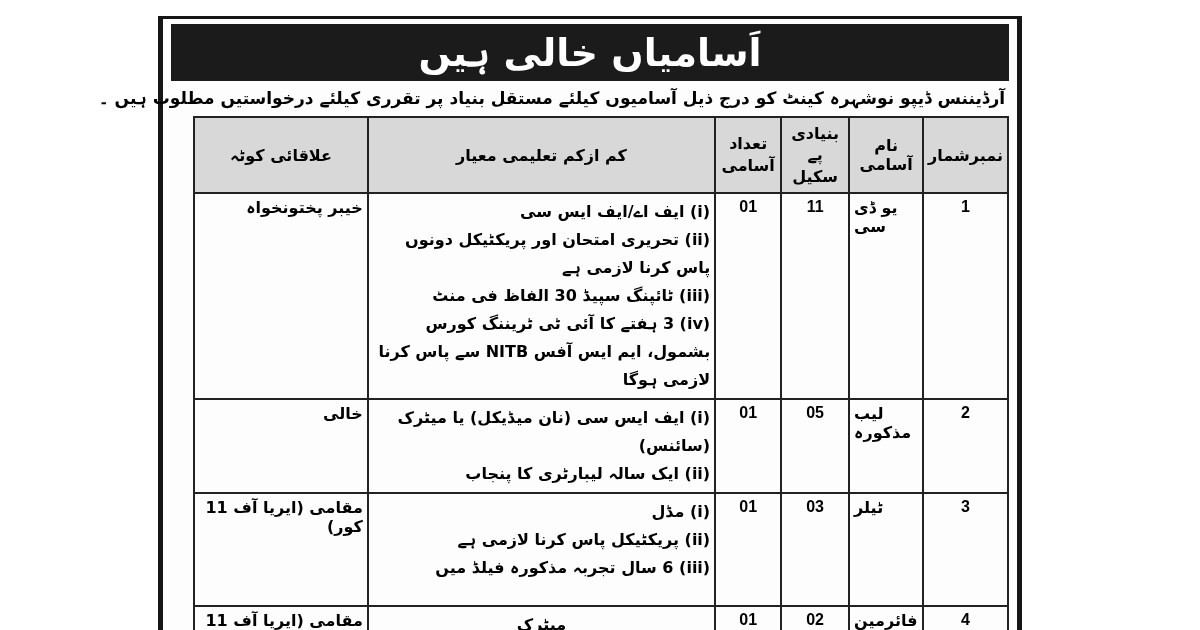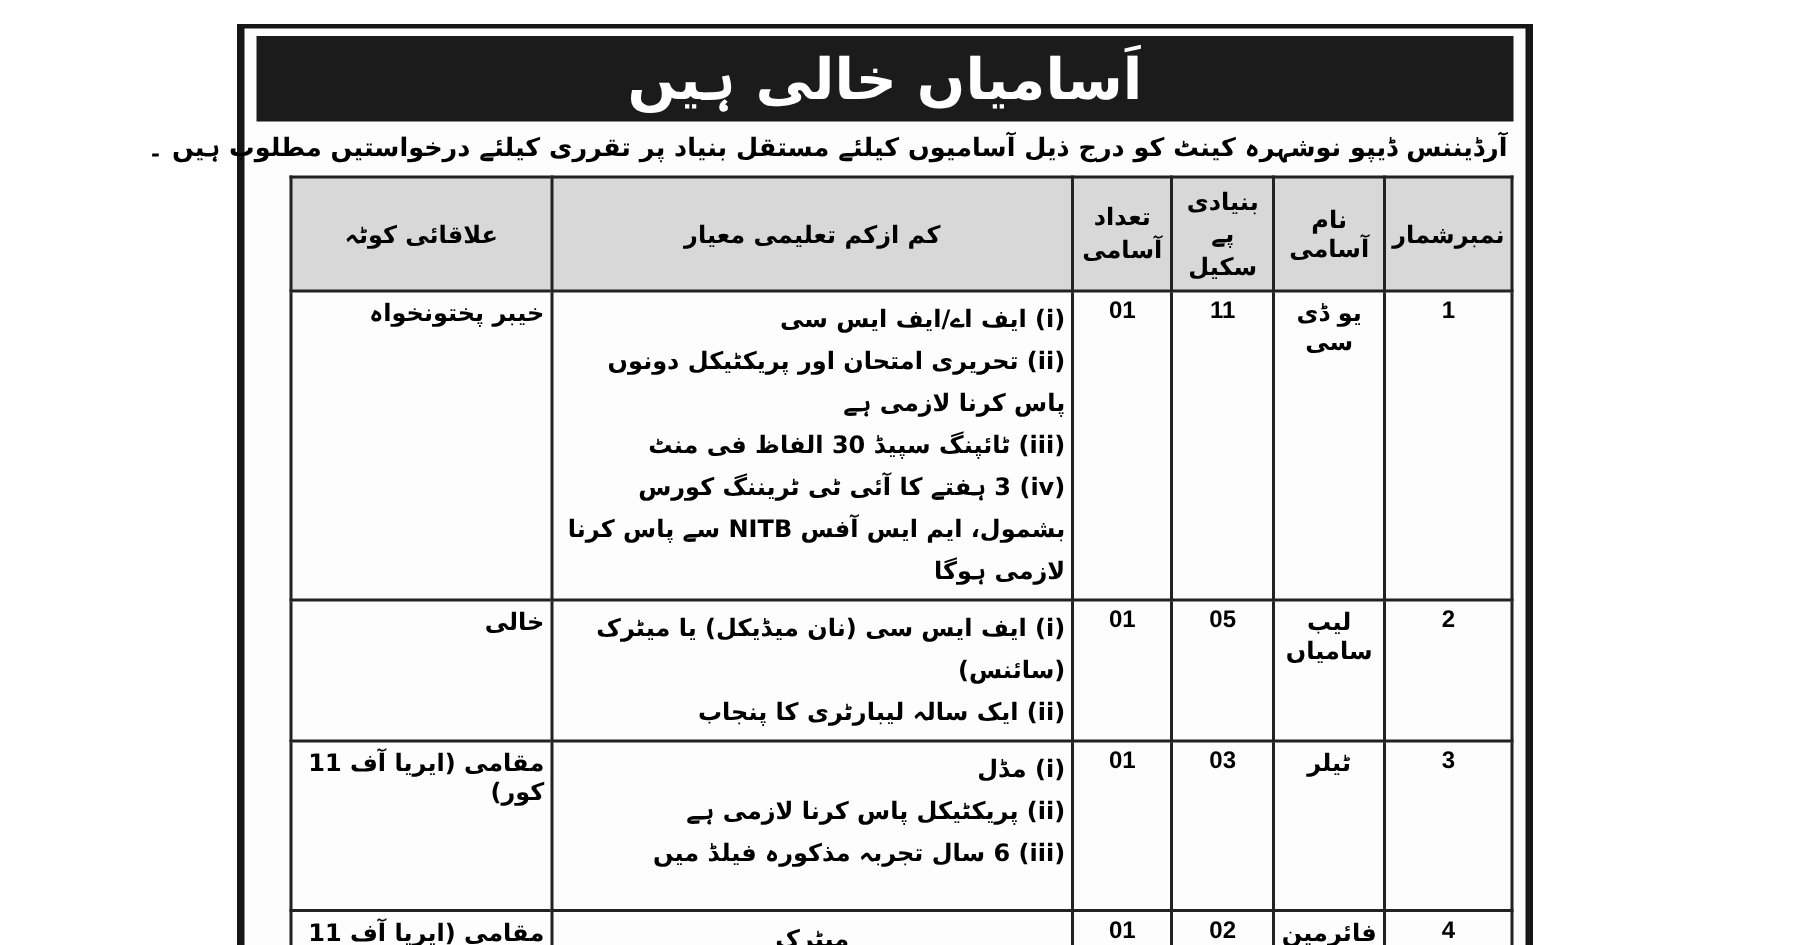--- a/index.html
+++ b/index.html
@@ -66,21 +66,21 @@
   .col-count  { width: 66px; }
   .col-edu    { width: 348px; }
   .col-quota  { width: 174px; }
 
   td.c-serial, td.c-scale, td.c-count {
     text-align: center;
     font-family: Liberation Sans, sans-serif;
     font-size: 17px;
     font-weight: 700;
   }
-  td.c-post { text-align: center; }
+  td.c-post { text-align: left; }
   td.c-quota { text-align: right; }
   td.c-edu { text-align: right; padding-right: 8px; }
   td.c-edu.center { text-align: center; }
   .edu-line { line-height: 1.75; }
   tr.r1 { height: 185px; }
   tr.r2 { height: 80px; }
   tr.r3 { height: 113px; }
   tr.r4 { height: 40px; }
   .hdr-line { line-height: 1.35; }
 </style>
@@ -129,21 +129,21 @@
         <td class="c-edu">
           <div class="edu-line">(i) ایف اے/ایف ایس سی</div>
           <div class="edu-line">(ii) تحریری امتحان اور پریکٹیکل دونوں پاس کرنا لازمی ہے</div>
           <div class="edu-line">(iii) ٹائپنگ سپیڈ 30 الفاظ فی منٹ</div>
           <div class="edu-line">(iv) 3 ہفتے کا آئی ٹی ٹریننگ کورس بشمول، ایم ایس آفس NITB سے پاس کرنا لازمی ہوگا</div>
         </td>
         <td class="c-quota">خیبر پختونخواہ</td>
       </tr>
       <tr class="r2">
         <td class="c-serial">2</td>
-        <td class="c-post">لیب سامیاں</td>
+        <td class="c-post">لیب مذکورہ</td>
         <td class="c-scale">05</td>
         <td class="c-count">01</td>
         <td class="c-edu">
           <div class="edu-line">(i) ایف ایس سی (نان میڈیکل) یا میٹرک (سائنس)</div>
           <div class="edu-line">(ii) ایک سالہ لیبارٹری کا پنجاب</div>
         </td>
         <td class="c-quota">خالی</td>
       </tr>
       <tr class="r3">
         <td class="c-serial">3</td>

